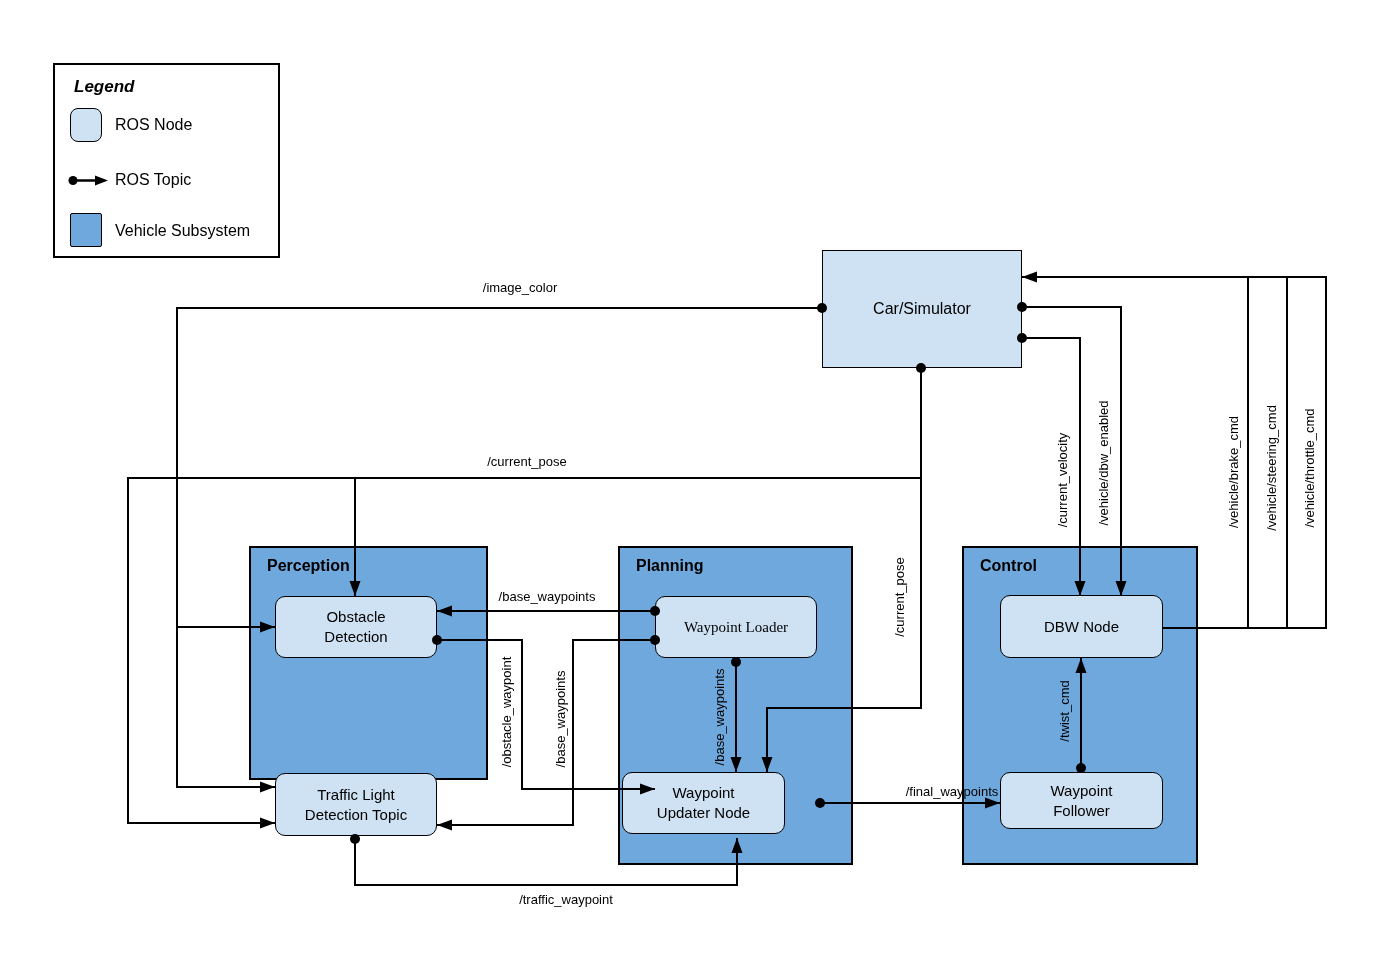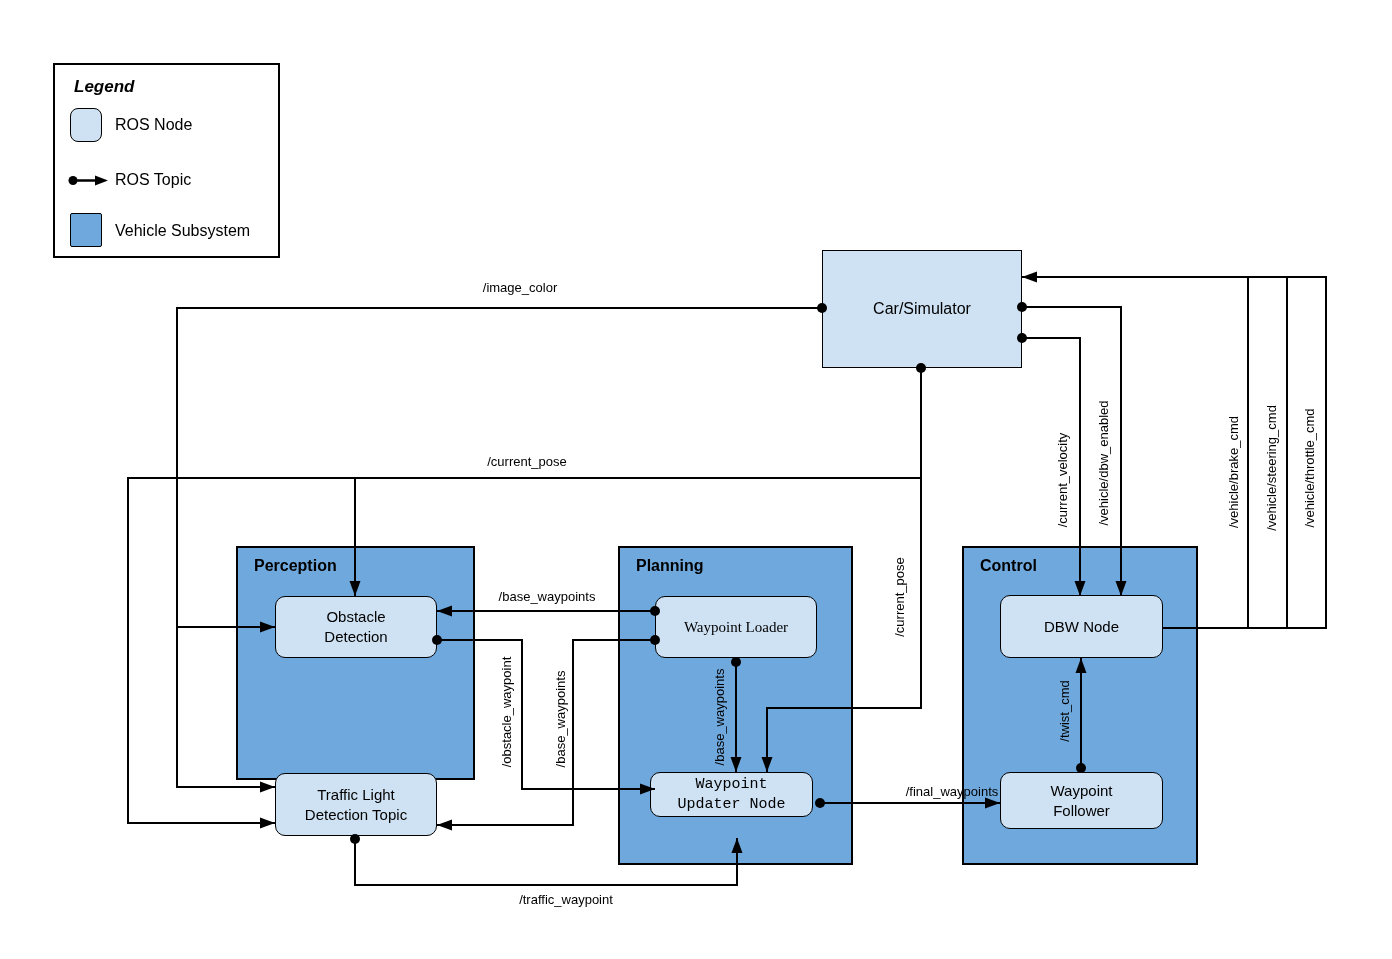--- a/index.html
+++ b/index.html
@@ -17,36 +17,36 @@
   .node-swatch{left:15px;top:43px;border-radius:8px;background:#cfe2f3;}
   .subsystem-swatch{left:15px;top:148px;border-radius:2px;background:#6fa8dc;}
   .topic-glyph{position:absolute;left:13px;top:108px;}
   .legend-label{position:absolute;left:60px;font-size:16px;white-space:nowrap;}
   .ll-1{top:51px;} .ll-2{top:106px;} .ll-3{top:157px;}
   
   .subsystem{
     position:absolute;background:#6fa8dc;border:2px solid #000;box-sizing:border-box;
   }
   .subsystem-title{position:absolute;left:16px;top:9px;font-size:16px;font-weight:bold;}
-  #perception{left:236px;top:546px;width:239px;height:234px;}
+  #perception{left:249px;top:546px;width:239px;height:234px;}
   #planning{left:618px;top:546px;width:235px;height:319px;}
   #control{left:962px;top:546px;width:236px;height:319px;}
   
   .node{
     position:absolute;background:#cfe2f3;border:1.8px solid #000;border-radius:10px;
     box-sizing:border-box;display:flex;align-items:center;justify-content:center;
     font-size:15px;text-align:center;line-height:20px;
   }
   .node .nlabel{max-width:118px;}
   #car{left:822px;top:250px;width:200px;height:118px;font-size:16px;border-radius:0;}
   #car .nlabel{max-width:170px;}
   #obstacle{left:275px;top:596px;width:162px;height:62px;}
   #traffic{left:275px;top:773px;width:162px;height:63px;}
   #loader{left:655px;top:596px;width:162px;height:62px;font-family:Liberation Serif, serif;}
-  #updater{left:650px;top:772px;width:163px;height:45px;font-family:Liberation Mono, monospace;}
+  #updater{left:622px;top:772px;width:163px;height:62px;}
   #dbw{left:1000px;top:595px;width:163px;height:63px;}
   #follower{left:1000px;top:772px;width:163px;height:57px;}
   
   .overlay{position:absolute;left:0;top:0;pointer-events:none;}
   .edge{stroke:#000;stroke-width:2;fill:none;}
   .arrow{fill:#000;stroke:none;}
   .pubdot{fill:#000;stroke:none;}
   
   .topic-label{
     position:absolute;font-size:13px;white-space:nowrap;

